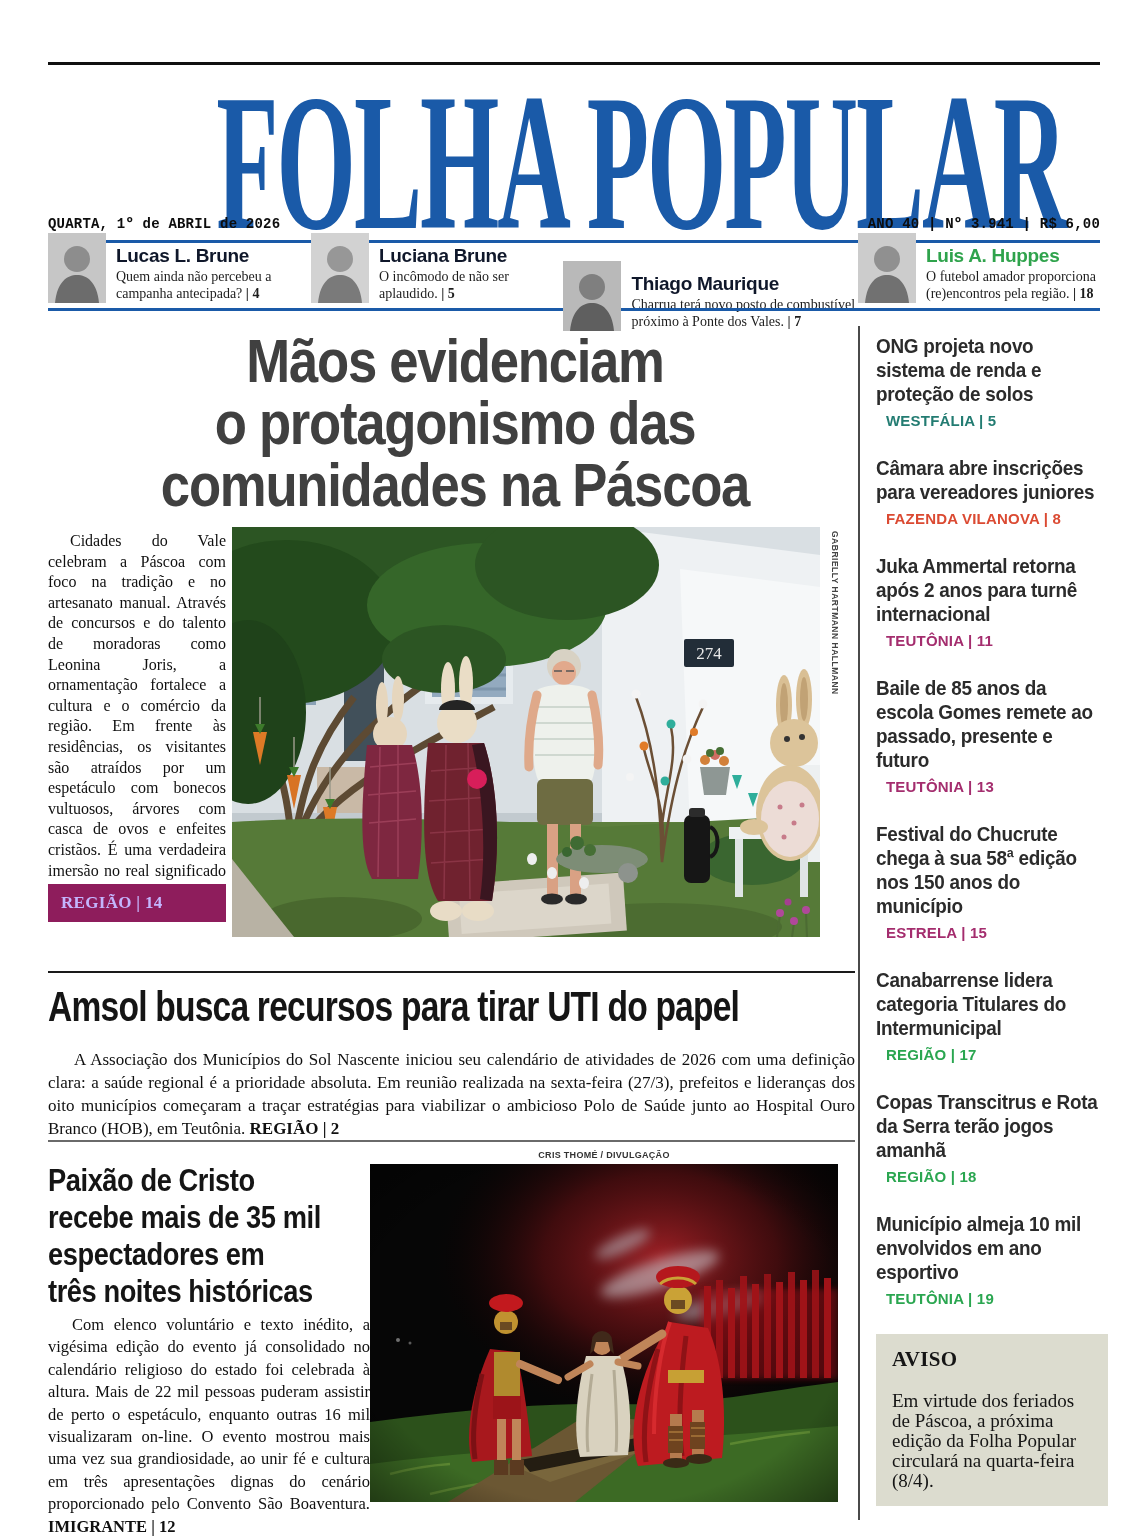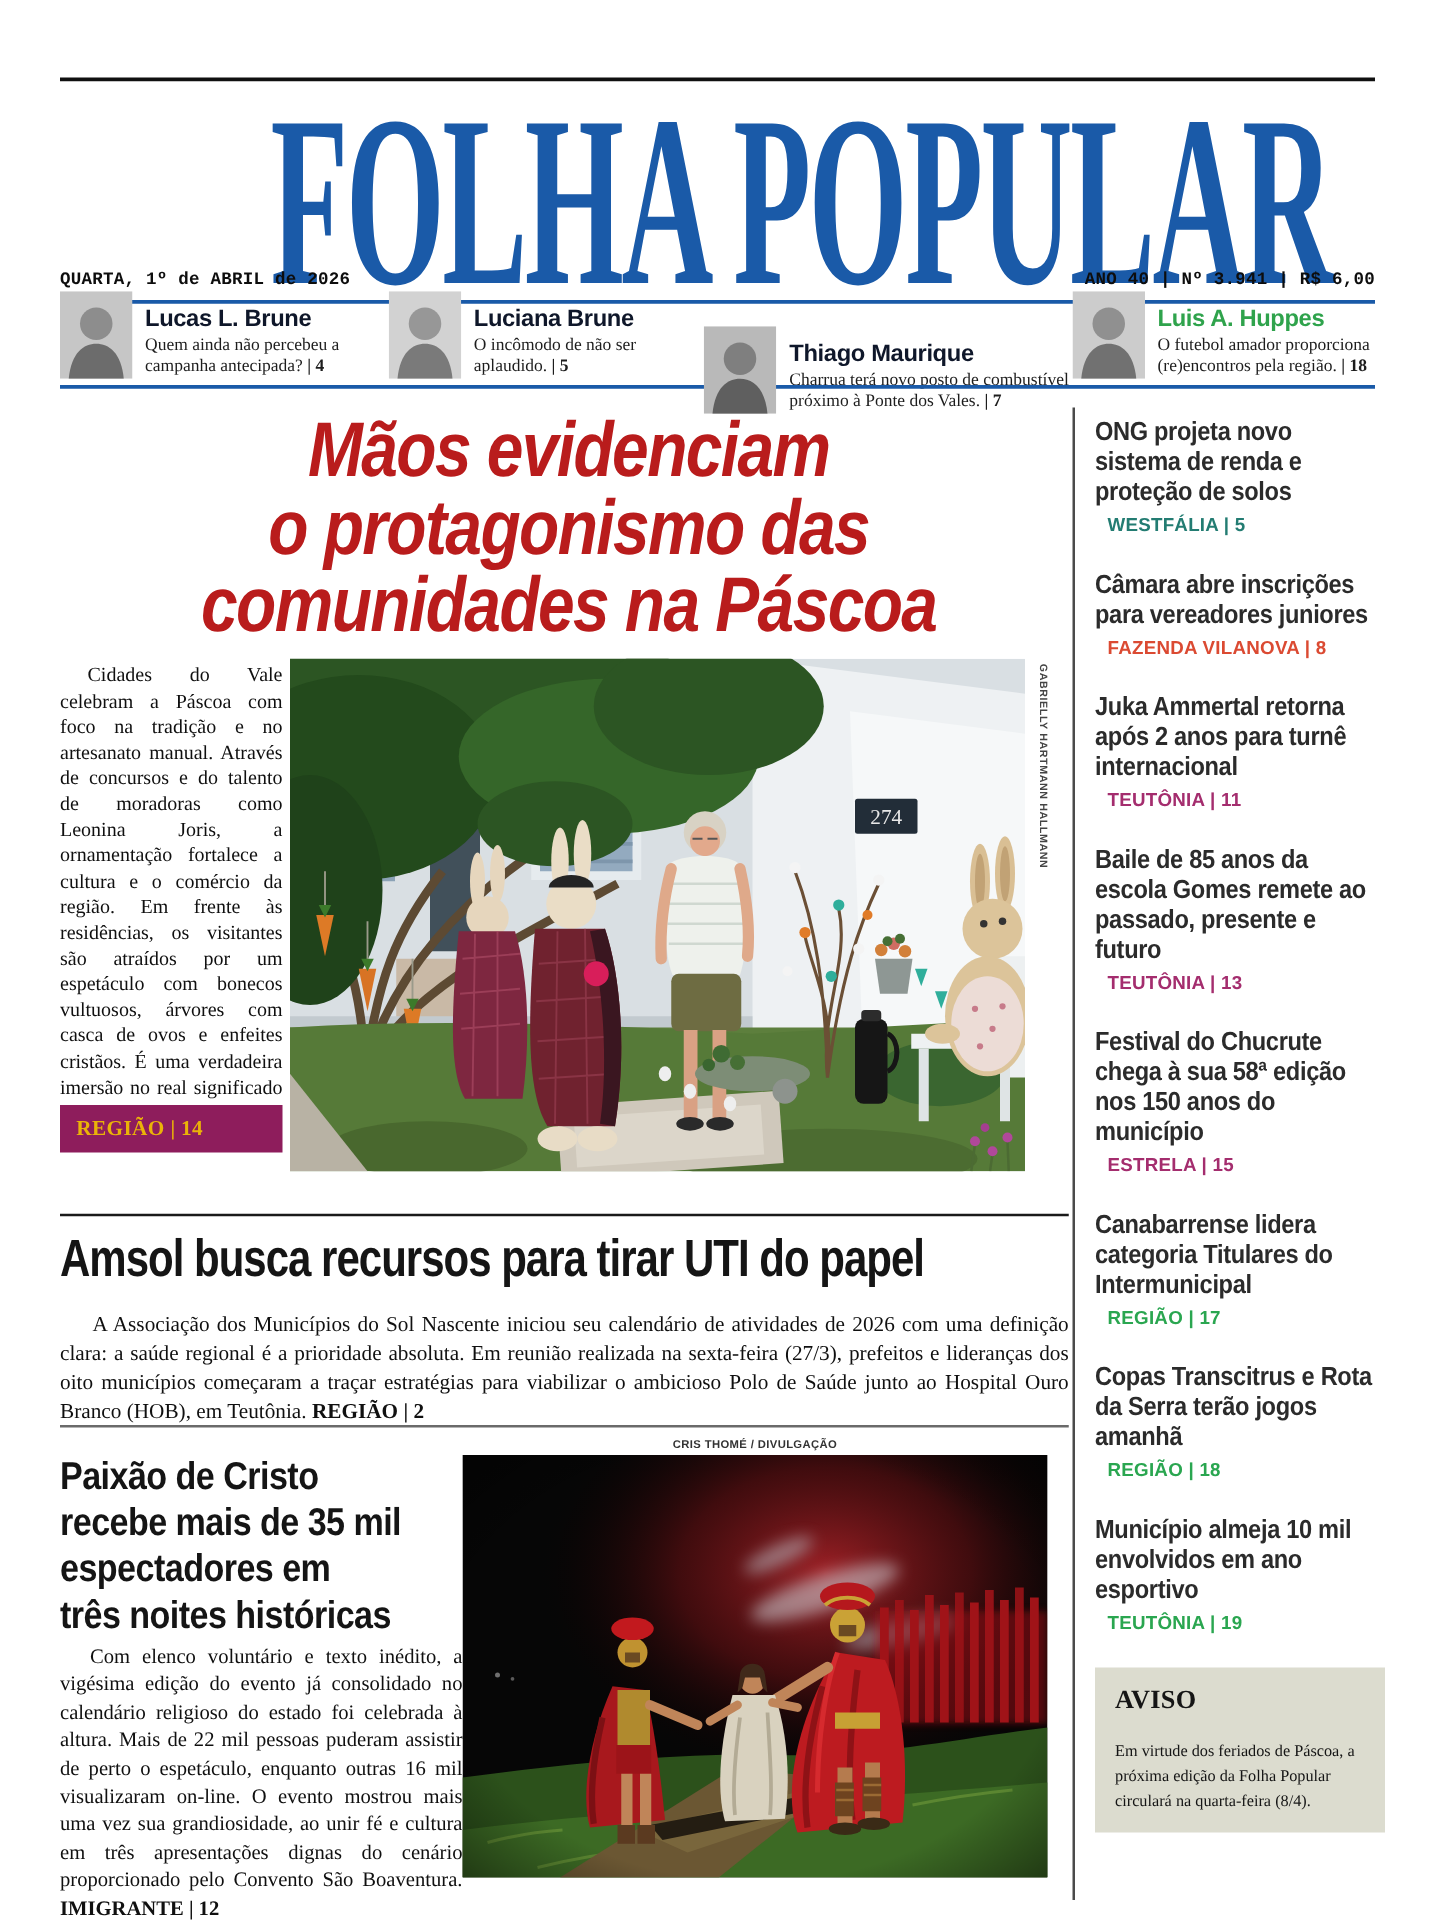--- a/index.html
+++ b/index.html
@@ -28,33 +28,33 @@
   .colm{display:flex;gap:10px;align-items:flex-start;}
   .colm1{width:25%;}.colm2{width:24%;}.colm3{width:28%;margin-top:28px;}.colm4{width:23%;}
   .colm .photo{width:58px;height:70px;margin-top:-10px;position:relative;z-index:2;flex:0 0 auto;}
   .colm .txt{padding-top:2px;}
   .colm .name{font-size:19px;font-weight:bold;letter-spacing:-0.3px;line-height:22px;margin-bottom:2px;}
   .name-teal{color:#0f172a;}.name-green{color:#2fa34c;}
   .colm .desc{font-family:"Liberation Serif",serif;font-size:14px;line-height:16.5px;color:#1d1d1d;}
   .colm .desc b{font-weight:bold;}
 
   
-  .h1{left:80px;width:750px;top:330px;text-align:center;color:#b91c1c;font-style:italic;}
+  .h1{left:80px;width:750px;top:330px;text-align:center;color:#404040;}
   .h1 .line{font-size:62px;line-height:62px;font-weight:bold;letter-spacing:-1.5px;
     transform:scaleX(0.85);transform-origin:center top;white-space:nowrap;}
 
   .lead{left:48px;width:178px;top:531px;font-family:"Liberation Serif",serif;
     font-size:16px;line-height:20.6px;text-align:justify;text-indent:22px;color:#101010;}
 
   .photo1{left:232px;top:527px;width:588px;height:410px;}
   .photo1 svg{display:block;width:100%;height:100%;}
   .credit1{left:830px;top:531px;height:230px;writing-mode:vertical-rl;
     font-size:8.5px;letter-spacing:0.5px;color:#444;font-weight:bold;}
 
-  .badge{left:48px;top:884px;width:178px;height:38px;background:#8e1d5c;color:#eab308;
+  .badge{left:48px;top:884px;width:178px;height:38px;background:#8e1d5c;color:#c4b5fd;
     font-family:"Liberation Serif",serif;font-weight:bold;font-size:17px;line-height:38px;
     padding-left:13px;box-sizing:border-box;letter-spacing:0.3px;}
 
   
   .h2{left:48px;top:983px;width:807px;font-size:42px;font-weight:bold;letter-spacing:-1px;
     color:#151515;transform:scaleX(0.80);transform-origin:left center;white-space:nowrap;}
   .p2{left:48px;top:1048px;width:807px;font-family:"Liberation Serif",serif;
     font-size:17px;line-height:23px;text-align:justify;text-indent:26px;color:#101010;}
   .p2 b,.p3 b{font-weight:bold;}
 
@@ -73,21 +73,21 @@
   .sidebar{left:876px;top:334px;width:232px;}
   .sb-item{margin-bottom:26px;}
   .sb-title{width:253px;transform:scaleX(0.9);transform-origin:left top;
     font-size:21px;line-height:24px;font-weight:bold;letter-spacing:-0.3px;color:#2b2b2b;}
   .sb-tag{margin-top:6px;font-size:15px;line-height:18px;font-weight:bold;letter-spacing:0.2px;margin-left:10px;}
   .t-teal{color:#237c72;}.t-orange{color:#db4a32;}.t-magenta{color:#a42d6e;}.t-green{color:#2aa650;}
 
   .notice{margin-top:18px;width:232px;box-sizing:border-box;background:#dcdccf;
     padding:13px 14px 15px 16px;font-family:"Liberation Serif",serif;color:#151515;}
   .notice .nt{font-weight:bold;font-size:21px;margin-bottom:19px;letter-spacing:0.3px;}
-  .notice .nb{font-size:13px;line-height:20px;}
+  .notice .nb{font-size:19px;line-height:20px;}
 </style>
 </head>
 <body>
 
 <div class="page">
 
   <div class="abs top-rule"></div>
 
   <div class="abs masthead">FOLHA POPULAR</div>
 

